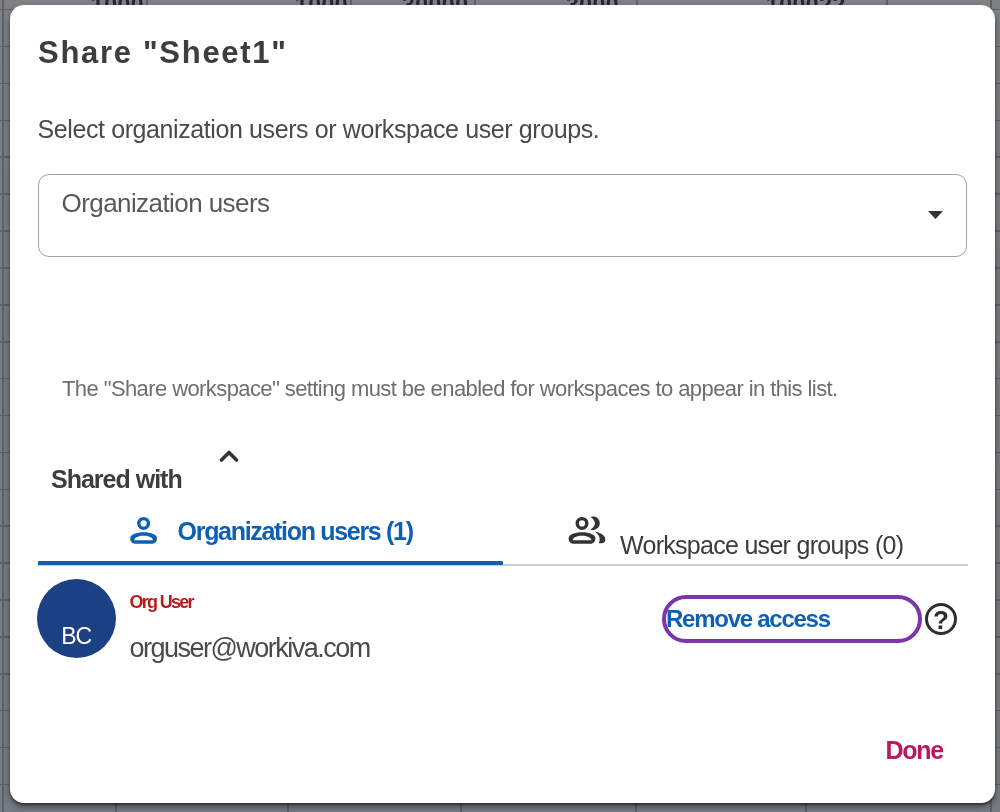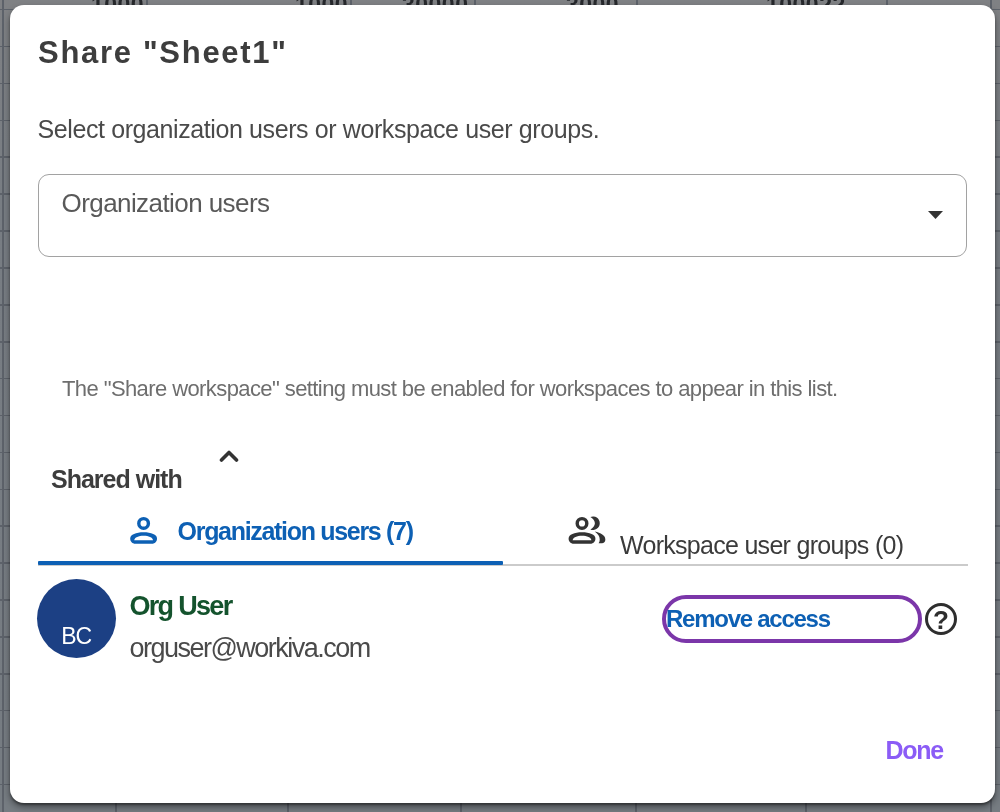--- a/index.html
+++ b/index.html
@@ -27,28 +27,28 @@
   .chevup { left:209px; top:444.5px; }
   .divider { left:28px; top:559px; width:930px; height:2px; background:#cbcbcb; }
   .tabline { left:28px; top:556.5px; width:464.5px; height:4px; background:#0d60b4; border-radius:1px; }
   .tab1icon { left:119.9px; top:510.6px; }
   .tab1text { left:167.6px; top:514.3px; font-size:25px; font-weight:bold; color:#0d60b4; letter-spacing:-1.31px; }
   .tab2icon { left:557.5px; top:510.7px; }
   .tab2text { left:610px; top:528px; font-size:25px; color:#3b3b3b; letter-spacing:-0.71px; }
   .avatar { position:absolute; left:27.2px; top:574.5px; width:79px; height:79px;
     border-radius:50%; background:#1c4084; }
   .avatar span { position:absolute; left:24.1px; top:28.2px; font-size:23px; color:#fff; line-height:1; letter-spacing:-1px;margin-top:18px; }
-  .uname { left:119.5px; top:588.9px; font-size:27px; font-weight:bold; color:#14532d; letter-spacing:-1.7px; }
+  .uname { left:119.5px; top:588.9px; font-size:18px; font-weight:bold; color:#b91c1c; letter-spacing:-1.7px; }
   .uemail { left:119.5px; top:630px; font-size:27px; color:#4a4a4a; letter-spacing:-1.52px; }
   .pill { position:absolute; left:652px; top:590.5px; width:260px; height:48px;
     border:4px solid #7b36a9; border-radius:25px; background:#fff;
     display:flex; align-items:center; justify-content:flex-start; }
   .pill span { font-size:24px; font-weight:bold; color:#0d60b4; letter-spacing:-1.26px; }
   .help { position:absolute; left:914.6px; top:598.1px; width:32px; height:32px; }
-  .done { left:875.5px; top:733.6px; font-size:25px; font-weight:bold; color:#8b5cf6; letter-spacing:-1.3px; }
+  .done { left:875.5px; top:733.6px; font-size:25px; font-weight:bold; color:#be185d; letter-spacing:-1.3px; }
 </style>
 </head>
 <body>
   <div class="grid-h"></div>
   <div class="vline" style="left:146px; top:0; height:10px;"></div>
   <div class="vline" style="left:350px; top:0; height:10px;"></div>
   <div class="vline" style="left:474px; top:0; height:10px;"></div>
   <div class="vline" style="left:636px; top:0; height:10px;"></div>
   <div class="vline" style="left:886px; top:0; height:10px;"></div>
   <div class="vline" style="left:115px; top:798px; height:14px;"></div>
@@ -82,21 +82,21 @@
     </svg>
 
     <div class="abs divider"></div>
     <div class="abs tabline"></div>
 
     <svg class="abs tab1icon" width="28" height="30" viewBox="0 0 28 30">
       <circle cx="13.6" cy="8.4" r="4.8" fill="none" stroke="#0d60b4" stroke-width="3.4"></circle>
       <path d="M0.2 23.4 C0.2 19.6 6 17.3 13.6 17.3 C21.2 17.3 27 19.6 27 23.4 L27 23.7 C27 26.5 24.8 28.7 22 28.7 L5.2 28.7 C2.4 28.7 0.2 26.5 0.2 23.7 Z" fill="#0d60b4"></path>
       <path d="M4.2 25.3 C4.6 22.3 8.6 20.7 13.6 20.7 C18.6 20.7 22.6 22.3 23 25.3 Z" fill="#fff"></path>
     </svg>
-    <div class="abs tab1text">Organization users (7)</div>
+    <div class="abs tab1text">Organization users (1)</div>
 
     <svg class="abs tab2icon" width="40" height="30" viewBox="0 0 40 30">
       <circle cx="14" cy="8.4" r="4.8" fill="none" stroke="#333" stroke-width="3.4"></circle>
       <path d="M0.6 23.4 C0.6 19.6 6.4 17.3 14 17.3 C21.6 17.3 27.4 19.6 27.4 23.4 L27.4 23.7 C27.4 26.5 25.2 28.7 22.4 28.7 L5.6 28.7 C2.8 28.7 0.6 26.5 0.6 23.7 Z" fill="#333"></path>
       <path d="M4.6 25.3 C5 22.3 9 20.7 14 20.7 C19 20.7 23 22.3 23.4 25.3 Z" fill="#fff"></path>
       <path d="M22.4 1.9 A6.8 6.8 0 1 1 22.4 14.5 C24.9 12.9 26.9 10.6 26.9 8.2 C26.9 5.8 24.9 3.5 22.4 1.9 Z" fill="#333"></path>
       <path d="M26.7 16.6 C32.8 17.8 37.3 20.5 37.3 24.3 L37.3 24.9 C37.3 26.7 35.8 28.2 34 28.2 L30.6 28.2 C31.3 27.2 31.7 26.1 31.7 24.9 L31.7 24.3 C31.7 21.4 29.7 18.7 26.7 16.6 Z" fill="#333"></path>
     </svg>
     <div class="abs tab2text">Workspace user groups (0)</div>
 

